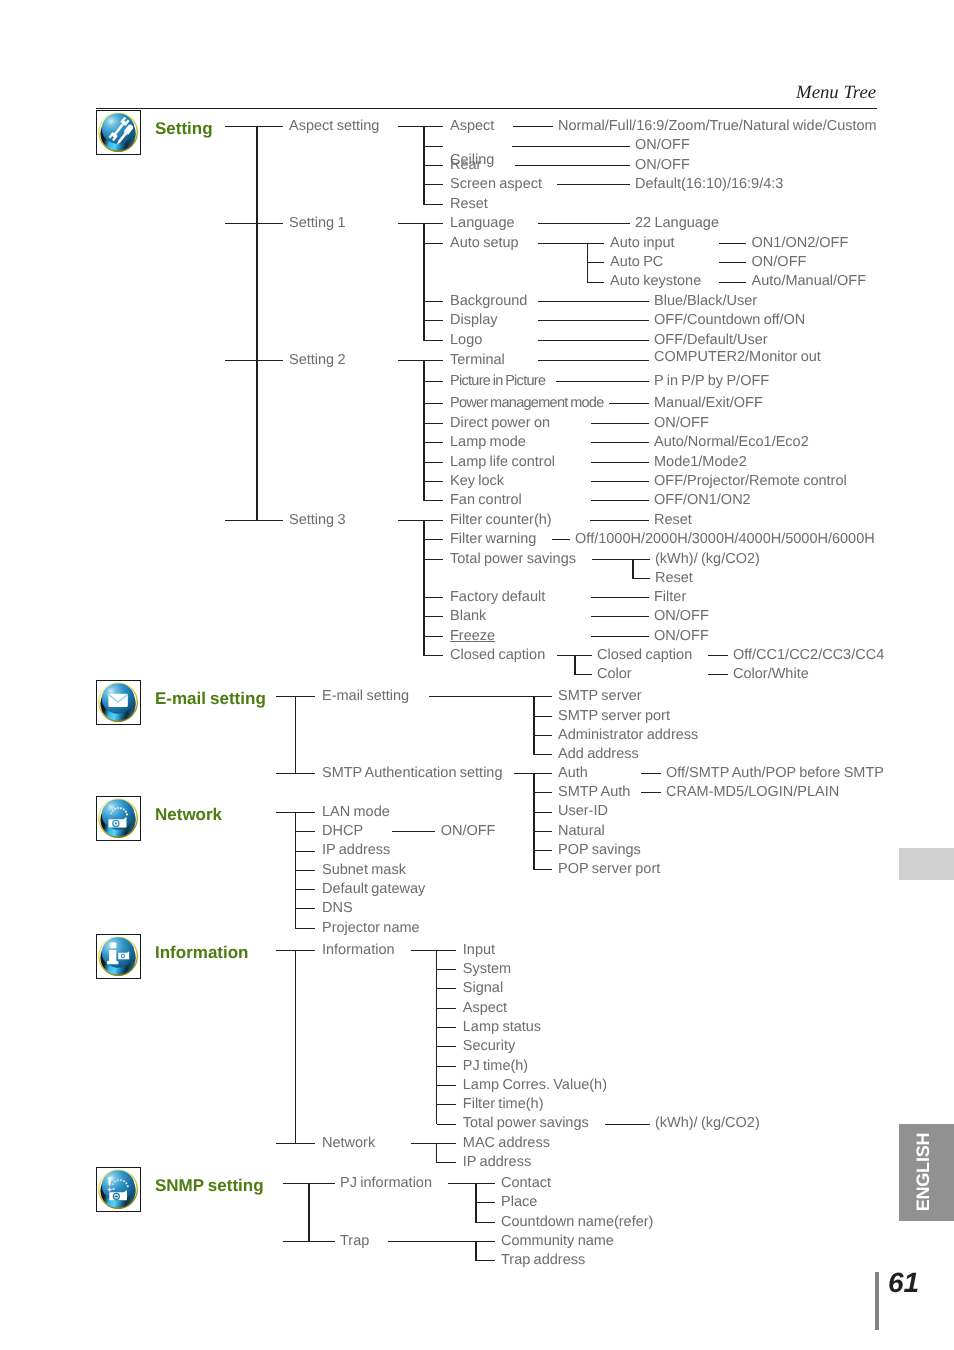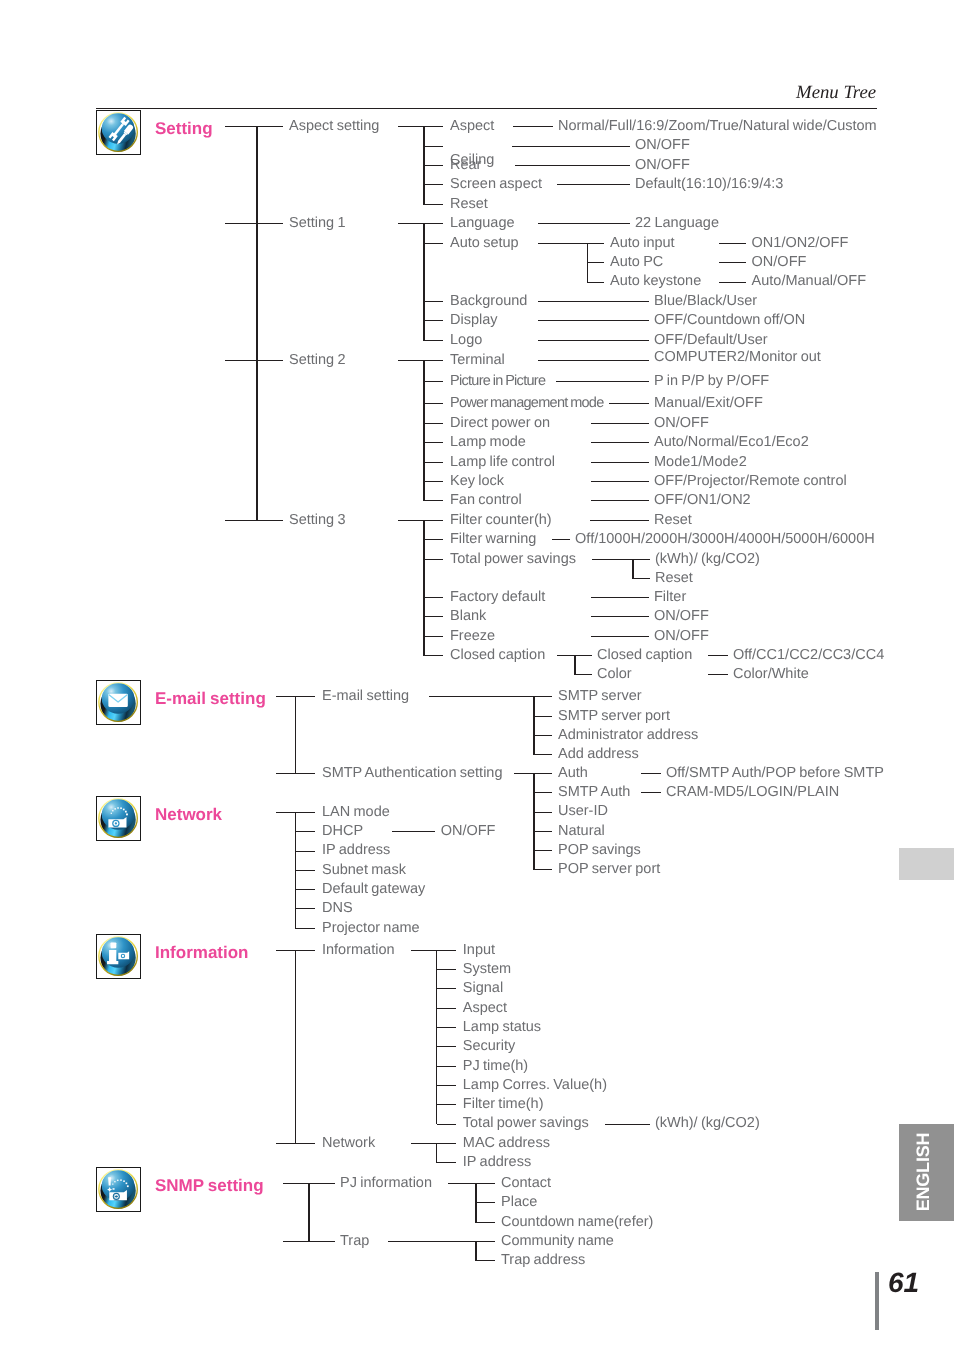--- a/index.html
+++ b/index.html
@@ -6,21 +6,21 @@
   html,body{margin:0;padding:0;}
   body{width:954px;height:1350px;background:#ffffff;
        -webkit-font-smoothing:antialiased;text-rendering:geometricPrecision;
        font-family:"Liberation Sans",sans-serif;overflow:hidden;}
   #page{position:relative;width:954px;height:1350px;will-change:transform;}
 
   .hdr-title{position:absolute;font-family:"Liberation Serif",serif;font-style:italic;
              font-size:18.8px;color:#231f20;white-space:nowrap;}
   .rule{position:absolute;background:#231f20;}
 
-  .sec-title{position:absolute;font-size:17px;font-weight:bold;color:#ec4899;
+  .sec-title{position:absolute;font-size:17px;font-weight:bold;color:#4d7c0f;
              white-space:nowrap;word-spacing:-0.7px;}
 
   .node{position:absolute;font-size:14.5px;line-height:17px;color:#6d6e71;
         white-space:nowrap;word-spacing:-0.7px;}
   .node.tight{letter-spacing:-0.72px;}
 
   .ln{position:absolute;background:#231f20;}
 
   .iconbox{position:absolute;border:1.7px solid #1a1a1a;background:#fff;box-sizing:border-box;}
   .iconbox svg{display:block;}
@@ -374,21 +374,21 @@
       <div class="node" style="left: 450px; top: 550.6px;">Total power savings</div>
       <div class="ln" style="left: 424px; top: 596.9px; width: 19px; height: 1px;"></div>
       <div class="node" style="left: 450px; top: 588.8px;">Factory default</div>
       <div class="node" style="left: 654px; top: 588.8px;">Filter</div>
       <div class="ln" style="left: 590.7px; top: 596.9px; width: 58.1px; height: 1px;"></div>
       <div class="ln" style="left: 424px; top: 616.3px; width: 19px; height: 1px;"></div>
       <div class="node" style="left: 450px; top: 608.2px;">Blank</div>
       <div class="node" style="left: 654px; top: 608.2px;">ON/OFF</div>
       <div class="ln" style="left: 590.7px; top: 616.3px; width: 58.1px; height: 1px;"></div>
       <div class="ln" style="left: 424px; top: 635.7px; width: 19px; height: 1px;"></div>
-      <div class="node" style="left: 450px; top: 627.6px;">Freeze</div>
+      <div class="node" style="left: 450px; top: 627.6px; text-decoration: underline;">Freeze</div>
       <div class="node" style="left: 654px; top: 627.6px;">ON/OFF</div>
       <div class="ln" style="left: 590.7px; top: 635.7px; width: 58.1px; height: 1px;"></div>
       <div class="ln" style="left: 424px; top: 655.1px; width: 19px; height: 1px;"></div>
       <div class="node" style="left: 450px; top: 647px;">Closed caption</div>
       <div class="ln" style="left: 423.2px; top: 519.9px; width: 1.6px; height: 136.2px;"></div>
       <div class="ln" style="left: 538px; top: 242.8px; width: 49.4px; height: 1px;"></div>
       <div class="ln" style="left: 586.6px; top: 242.8px; width: 1.6px; height: 39.7px;"></div>
       <div class="ln" style="left: 587.4px; top: 242.8px; width: 16.6px; height: 1px;"></div>
       <div class="node" style="left: 610px; top: 234.7px;">Auto input</div>
       <div class="node" style="left: 751.6px; top: 234.7px;">ON1/ON2/OFF</div>

